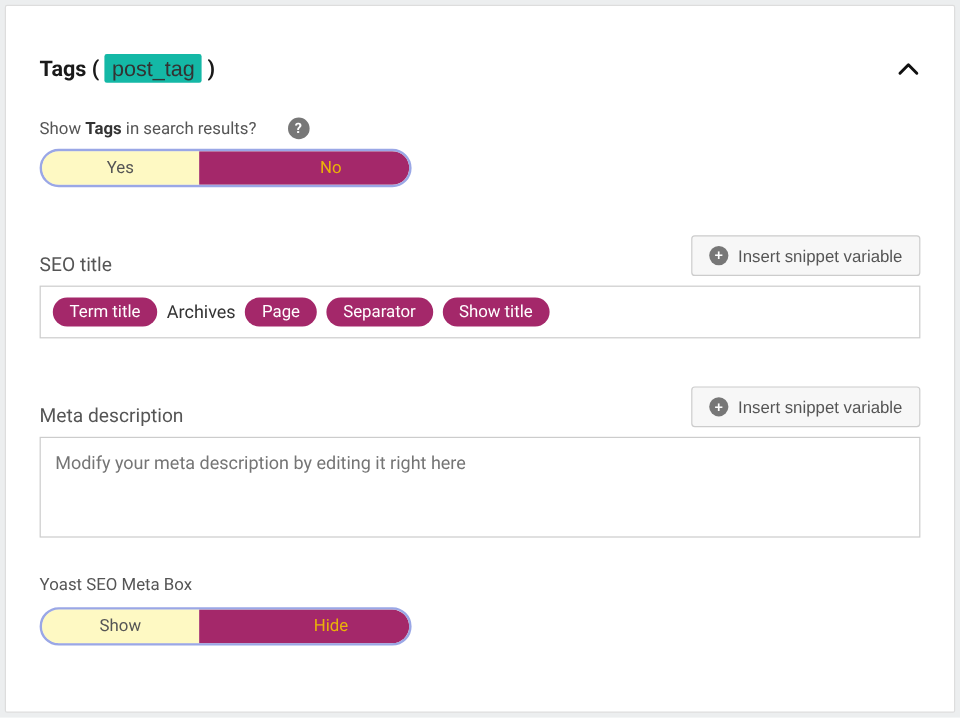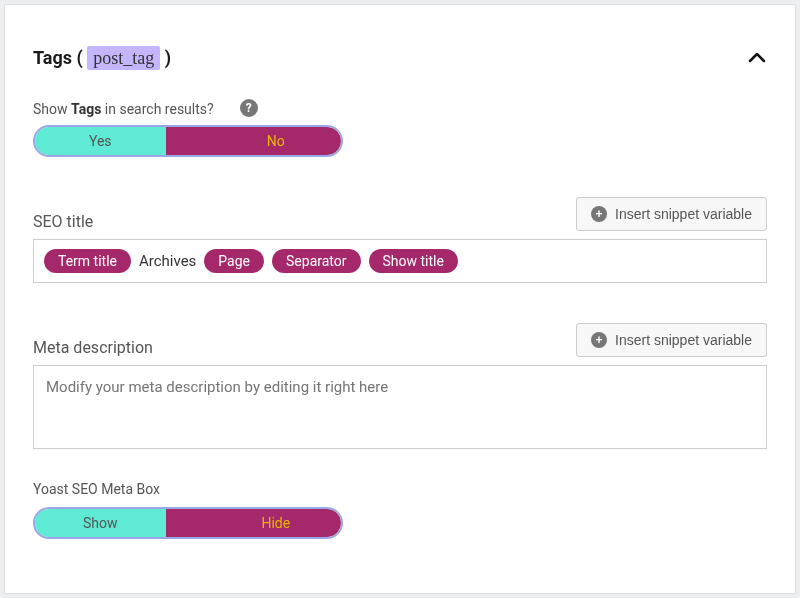--- a/index.html
+++ b/index.html
@@ -21,22 +21,22 @@
     align-items: center;
     justify-content: space-between;
     margin-bottom: 30px;
   }
   .panel-title {
     font-size: 18px;
     font-weight: 700;
     color: #1a1a1a;
   }
   .panel-title .code {
-    font-family: Liberation Serif, serif;
-    background: #c4b5fd;
+    font-family: Liberation Sans, sans-serif;
+    background: #14b8a6;
     padding: 2px 6px;
     border-radius: 2px;
     font-weight: 400;
     color:#333;
   }
   .chevron { cursor: pointer; }
   .chevron svg { display:block; }
 
   .field-row {
     margin-bottom: 28px;
@@ -66,21 +66,21 @@
     width: 310px;
     background:#e5e5e5;
   }
   .toggle .opt {
     flex: 1;
     text-align: center;
     line-height: 28px;
     font-size: 14px;
     color: #555;
     cursor: pointer;
-    background: #5eead4;
+    background: #fef9c3;
   }
   .toggle .opt.active {
     background: #a4286a;
     color: #eab308;
     padding-left: 45px;
   }
   .toggle .opt:first-child { border-top-left-radius: 16px; border-bottom-left-radius:16px; }
   .toggle .opt:last-child  { border-top-right-radius:16px; border-bottom-right-radius:16px; }
 
   .section {

